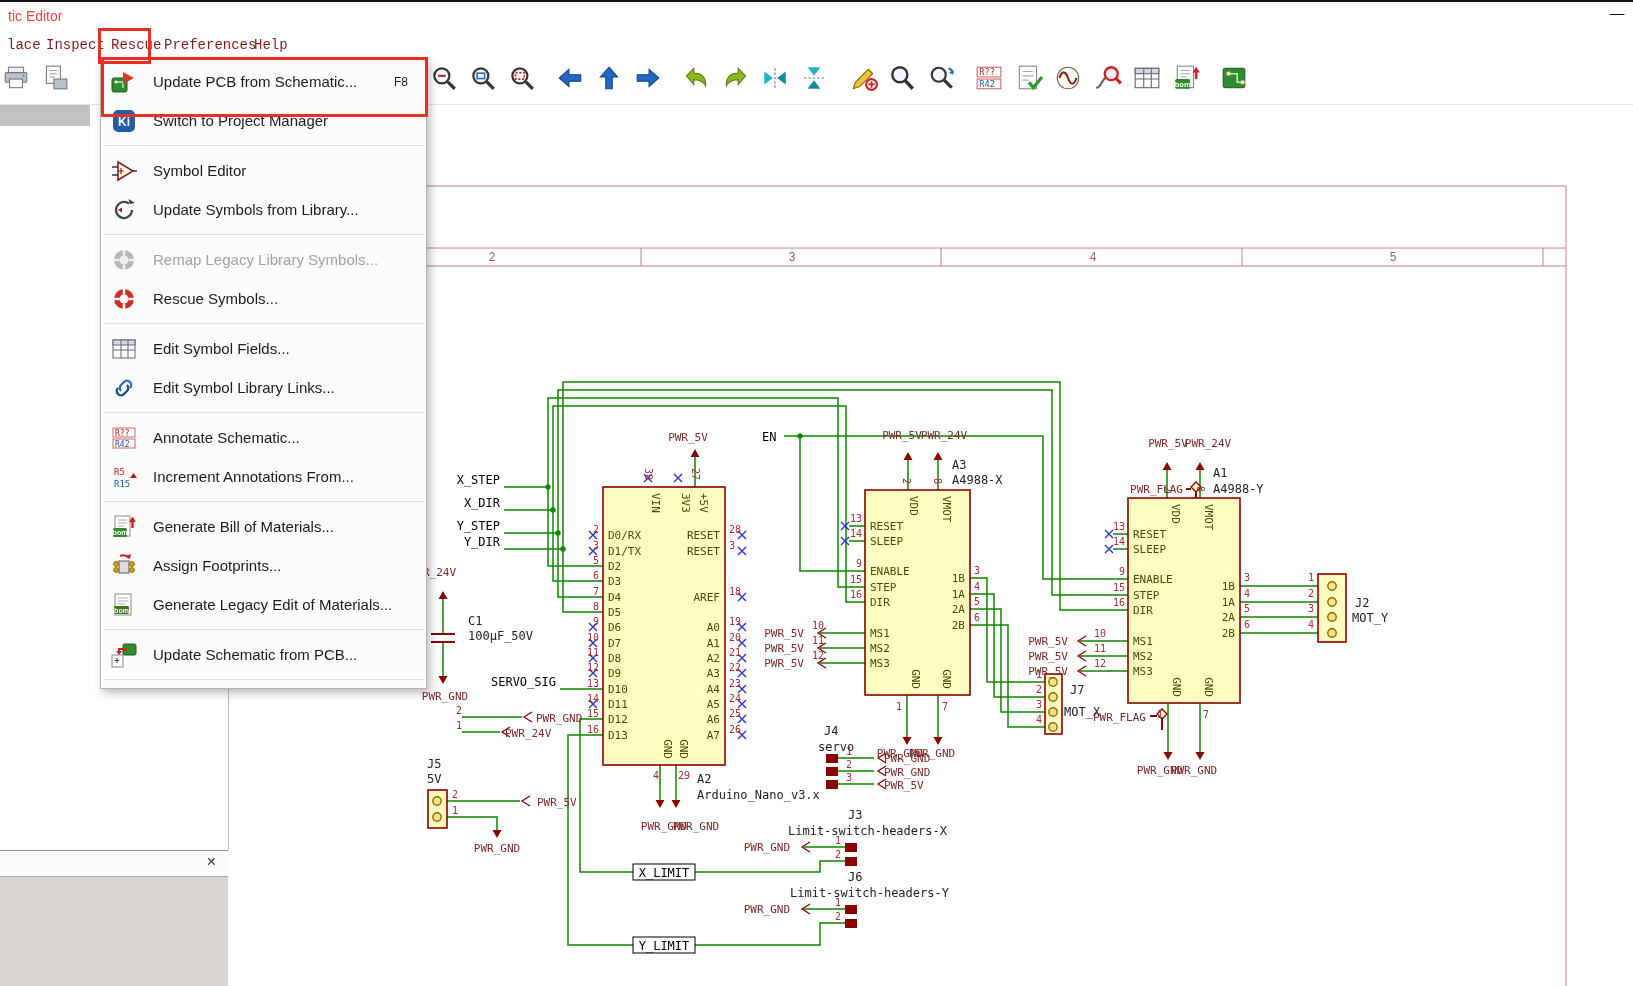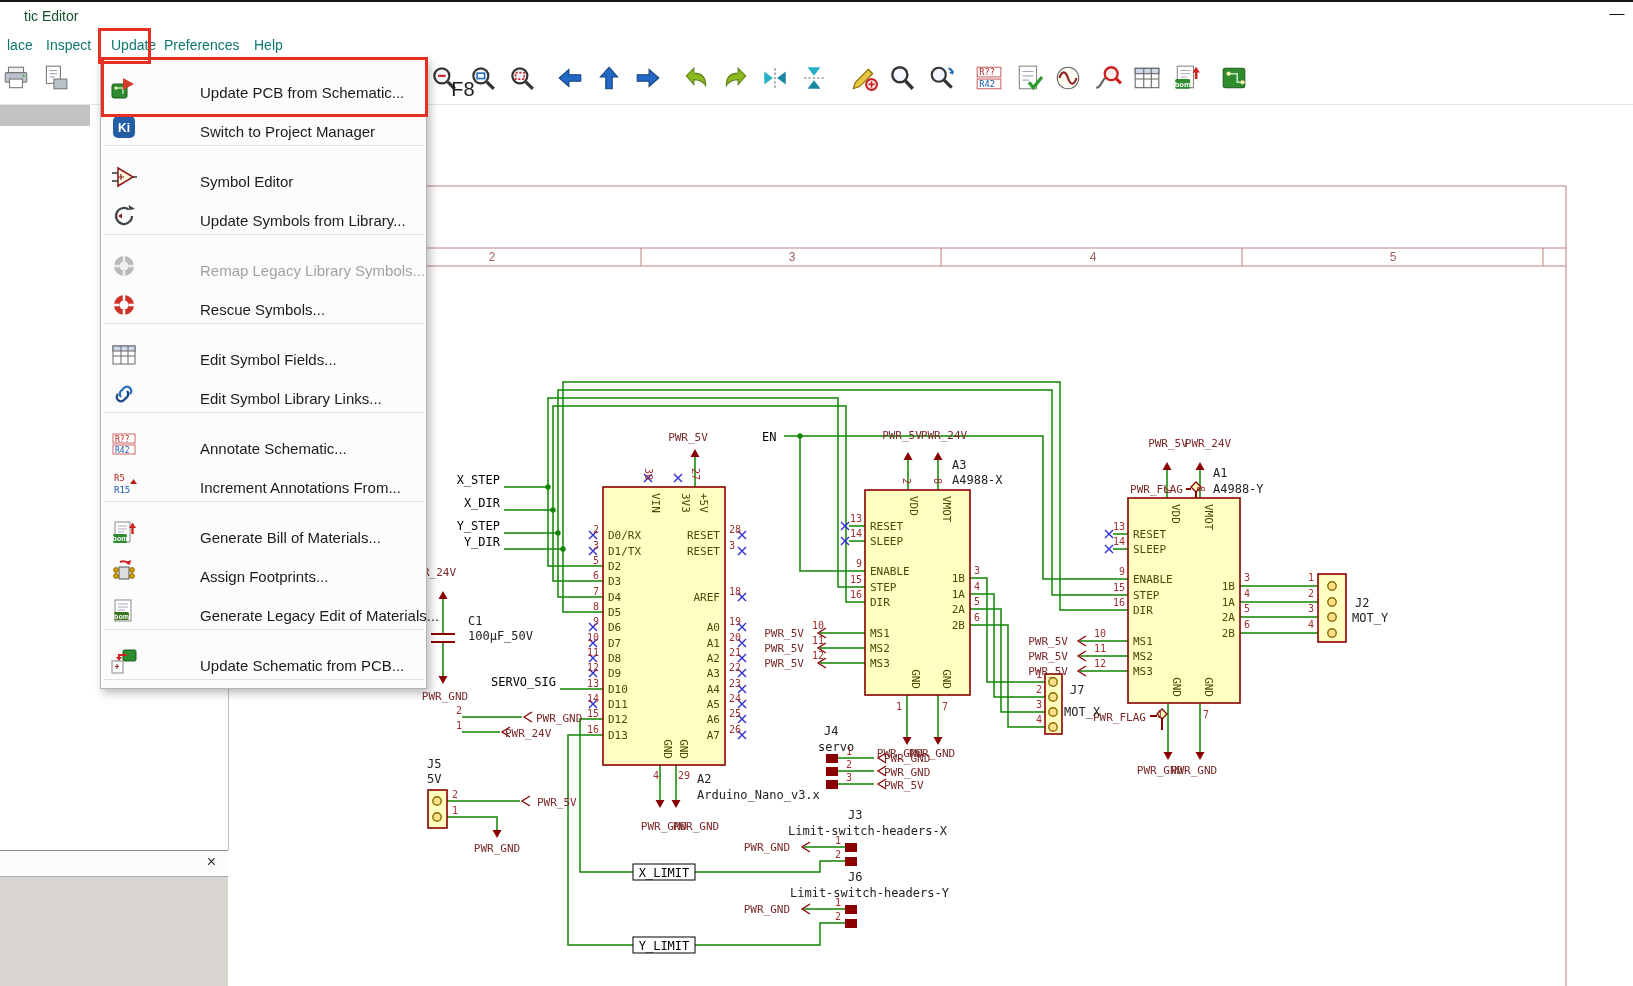--- a/index.html
+++ b/index.html
@@ -2,26 +2,26 @@
 <html><head>
 <meta charset="utf-8">
 <style>
   html,body{margin:0;padding:0;background:#fff;}
   body{width:1633px;height:986px;position:relative;overflow:hidden;
        font-family:"Liberation Sans",sans-serif;-webkit-font-smoothing:antialiased;}
 
   
   .titlebar{position:absolute;left:0;top:0;width:1633px;height:30px;background:#fff;
             border-top:2px solid #151515;z-index:10;}
-  .window-title{position:absolute;left:8px;top:6px;font-size:14px;color:#14532d;margin-left:16px;}
+  .window-title{position:absolute;left:8px;top:6px;font-size:14px;color:#ef4444;}
   .minimize-btn{position:absolute;right:4px;top:2px;width:24px;height:24px;text-align:center;
             font-size:15px;color:#111;cursor:default;}
   .menubar{position:absolute;left:0;top:30px;width:1633px;height:30px;background:#fff;z-index:10;}
-  .menubar-item{position:absolute;top:3px;height:24px;line-height:24px;font-size:14px;color:#0f766e;
-            padding:0 4px;cursor:default;}
+  .menubar-item{position:absolute;top:3px;height:24px;line-height:24px;font-size:14px;color:#7f1d1d;
+            padding:0 4px;cursor:default;font-family:Liberation Mono, monospace;}
   .toolbar{position:absolute;left:0;top:60px;width:1633px;height:44px;background:#fff;
             border-bottom:1px solid #e4e4e4;z-index:10;}
   .tb-btn{position:absolute;top:2px;width:30px;height:30px;padding:2px;cursor:default;}
   .tb-btn svg{width:28px;height:28px;display:block;}
 
   
   .left-panel{position:absolute;left:0;top:104px;width:228px;height:746px;background:#fff;
             border-right:1px solid #bcbcbc;z-index:5;}
   .left-tab{position:absolute;left:0;top:104px;width:90px;height:22px;background:#c2c2c2;z-index:6;}
   .bl-panel{position:absolute;left:0;top:850px;width:228px;height:136px;background:#fff;
@@ -29,26 +29,26 @@
   .bl-header{position:relative;height:24px;background:#fbfbfb;}
   .bl-close{position:absolute;right:12px;top:2px;font-size:16px;color:#333;cursor:default;}
   .bl-body{position:absolute;left:0;top:25px;right:0;bottom:0;background:#d8d5d0;border-top:1px solid #aaa;}
 
   
   .canvas-svg{position:absolute;left:0;top:0;z-index:1;}
 
   
   .menu-panel{position:absolute;left:100px;top:58px;width:325px;background:#fcfcfc;
             border:1px solid #b4b4b4;box-shadow:3px 4px 9px rgba(0,0,0,.28);z-index:50;padding:3px 0;}
-  .menu-item{height:39px;display:flex;align-items:flex-end;padding-left:10px;cursor:default;gap:47px;}
+  .menu-item{height:39px;display:flex;align-items:center;padding-left:10px;cursor:default;}
   .menu-ic{width:26px;height:26px;margin-right:16px;flex:0 0 26px;}
   .menu-ic svg{width:26px;height:26px;display:block;}
   .menu-label{font-size:15px;color:#1b1b1b;white-space:nowrap;}
   .menu-item.disabled .menu-label{color:#a2a2a2;}
-  .menu-shortcut{margin-left:auto;margin-right:18px;font-size:20px;color:#1b1b1b;}
+  .menu-shortcut{margin-left:auto;margin-right:18px;font-size:12px;color:#1b1b1b;}
   .menu-sep{height:1px;background:#e0e0e0;margin:5px 2px;}
 
   
   .anno{position:absolute;border:3px solid #e63024;z-index:60;pointer-events:none;background:transparent;}
   .anno-tools{left:98px;top:28px;width:47px;height:30px;}
   .anno-item{left:101px;top:57px;width:321px;height:54px;}
 </style>
 </head>
 <body>
 
@@ -441,21 +441,21 @@
 </div>
 
 <div class="titlebar">
   <span class="window-title">tic Editor</span>
   <span class="minimize-btn">—</span>
 </div>
 
 <div class="menubar">
     <span class="menubar-item" style="left: 3px;">lace</span>
     <span class="menubar-item" style="left: 42px;">Inspect</span>
-    <span class="menubar-item" style="left: 107px;">Update</span>
+    <span class="menubar-item" style="left: 107px;">Rescue</span>
     <span class="menubar-item" style="left: 160px;">Preferences</span>
     <span class="menubar-item" style="left: 250px;">Help</span>
   </div>
 <div class="toolbar">
     <span class="tb-btn" style="left: 0px;">
       <svg viewBox="0 0 26 26">
         <rect x="6" y="3" width="14" height="6" fill="#eee" stroke="#777"></rect>
         <rect x="3" y="8" width="20" height="9" rx="1" fill="#b9c2cb" stroke="#777"></rect>
         <rect x="7" y="14" width="12" height="8" fill="#fff" stroke="#777"></rect>
         <circle cx="20" cy="11" r="1" fill="#4a4"></circle>

